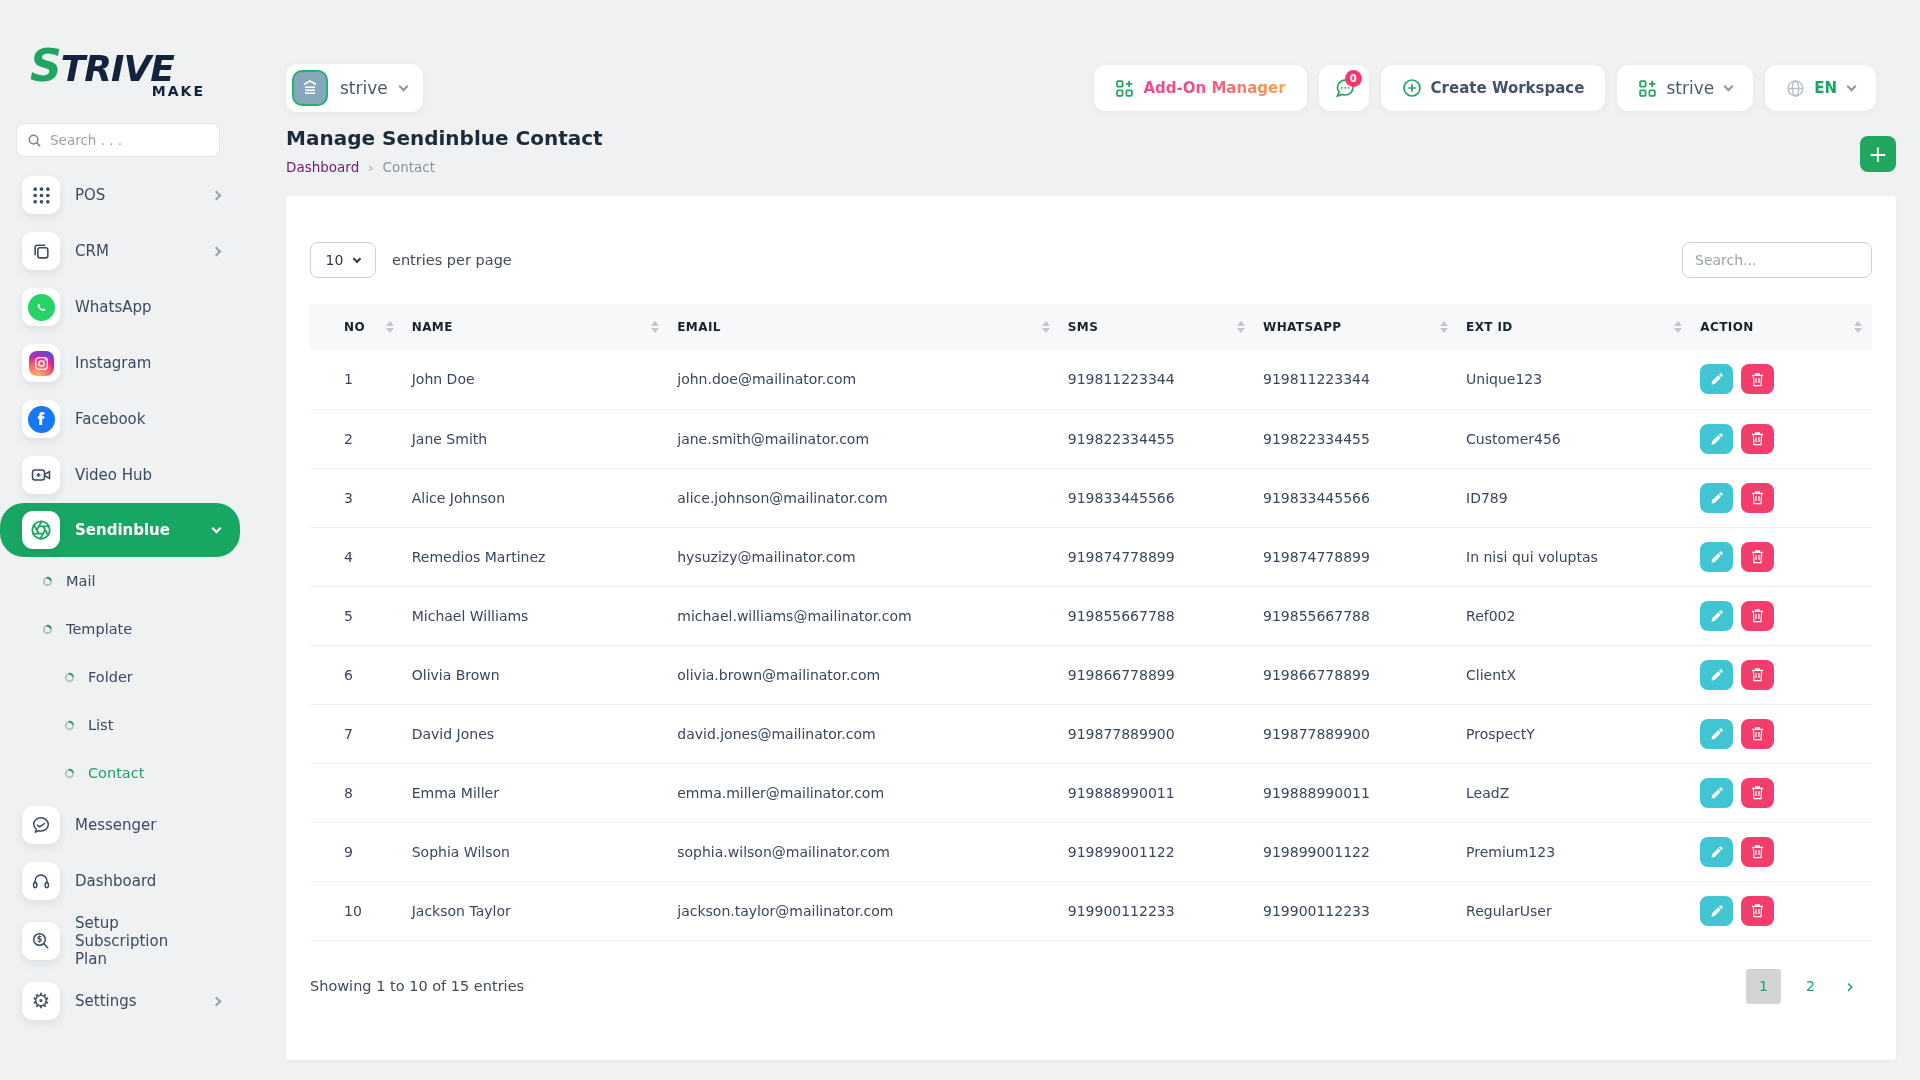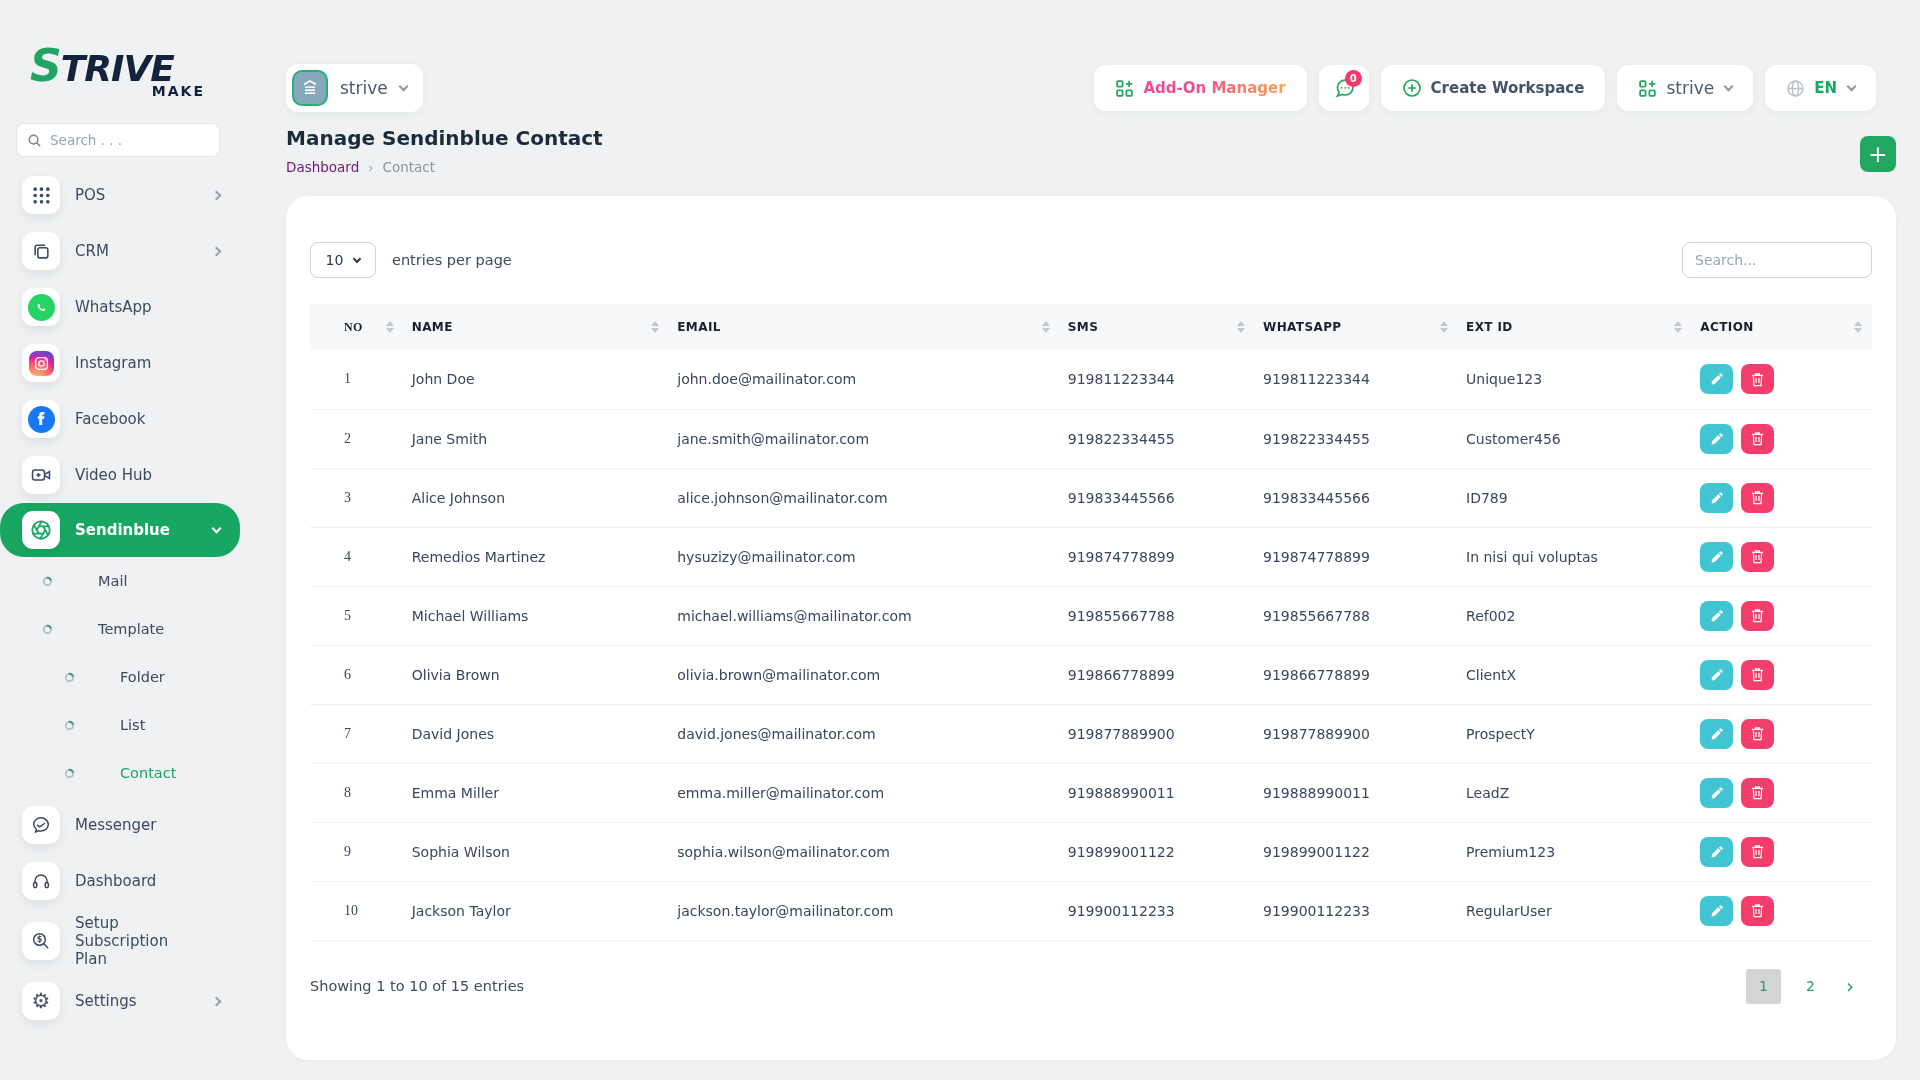--- a/index.html
+++ b/index.html
@@ -22,21 +22,21 @@
   .nav { margin-top: 10px; }
   .nav-item { display: flex; align-items: center; height: 56px; padding-left: 22px; position: relative; cursor: pointer; }
   .tile { width: 38px; height: 38px; background: #fff; border-radius: 11px; flex: 0 0 38px;
     box-shadow: 0 4px 10px rgba(25,40,60,.08); display: flex; align-items: center; justify-content: center; }
   .nav-label { margin-left: 15px; font-size: 15px; color: #3c4a61; font-weight: 500; line-height: 1.2; max-width: 125px; }
   .nav-item .chev, .nav-sub .chev { position: absolute; right: 20px; color: #98a1ab; }
   .nav-item.active { background: #18a762; border-radius: 24px; height: 54px; }
   .nav-item.active .nav-label { color: #fff; font-weight: 700; }
   .nav-item.active .chev { color: #fff; }
   .nav-item.tall { height: 64px; }
-  .nav-sub { display: flex; align-items: center; height: 48px; padding-left: 42px; font-size: 14.5px; color: #3c4a61; position: relative; cursor: pointer; gap: 32px; }
+  .nav-sub { display: flex; align-items: center; height: 48px; padding-left: 42px; font-size: 14.5px; color: #3c4a61; position: relative; cursor: pointer; }
   .nav-sub.lv2 { padding-left: 64px; }
   .nav-sub .bullet { margin-right: 13px; display: flex; }
   .nav-sub.active { color: #1fa463; }
   .nav-sub.active .chev { color: #1fa463; }
   .chev { display: inline-block; width: 7px; height: 7px; border-right: 2px solid currentColor;
     border-bottom: 2px solid currentColor; transform: rotate(-45deg); }
   .chev.down { transform: rotate(45deg); margin-top: -3px; }
   
   .main { flex: 1; padding: 0 24px 0 46px; position: relative; }
   .topbar { display: flex; align-items: center; margin-top: 64px; height: 48px; }
@@ -61,40 +61,40 @@
   .page-head { display: flex; align-items: flex-start; margin-top: 14px; }
   h1 { font-size: 20px; font-weight: 700; color: #1c2a3a; }
   .breadcrumb { margin-top: 9px; font-size: 13.5px; display: flex; gap: 9px; align-items: center; }
   .breadcrumb a { color: #701a75; cursor: pointer; text-decoration: none; }
   .bc-sep { color: #9aa4ae; font-size: 13px; }
   .bc-current { color: #8b95a1; }
   .add-btn { margin-left: auto; width: 36px; height: 36px; border-radius: 8px; background: #22a760; color: #fff;
     font-size: 23px; font-weight: 400; border: none; display: flex; align-items: center; justify-content: center;
     cursor: pointer; margin-top: 10px; line-height: 1; font-family: inherit; }
   
-  .card { margin-top: 21px; background: #fff; border-radius: 22px; padding: 24px; height: 864px;
+  .card { margin-top: 21px; background: #fff; border-radius: 3px; padding: 24px; height: 864px;
     box-shadow: 0 1px 4px rgba(25,40,60,.04); }
   .controls { display: flex; align-items: center; margin-top: 22px; }
   .select { width: 66px; height: 36px; border: 1px solid #ccd3d9; border-radius: 8px; display: flex;
     align-items: center; justify-content: center; gap: 11px; font-size: 14px; color: #2c3a4e; cursor: pointer; background: #fff; }
   .select .chev { width: 6px; height: 6px; color: #2c3a4e; }
   .entries-label { margin-left: 16px; font-size: 14.5px; color: #3f4b59; }
   .table-search { margin-left: auto; width: 190px; height: 36px; border: 1px solid #ccd3d9; border-radius: 8px;
     padding: 0 12px; font-size: 14px; color: #56606e; outline: none; background: #fff; font-family: inherit; }
   table { width: 100%; border-collapse: collapse; margin-top: 26px; table-layout: fixed; }
   thead tr { background: #f7f8fa; }
   th { height: 46px; padding: 0 8px; text-align: left; }
   .th-inner { display: flex; align-items: center; justify-content: space-between; }
   .th-label { font-size: 12px; font-weight: 700; color: #18222f; letter-spacing: .4px; }
   .sort { display: flex; flex-direction: column; gap: 2px; margin-right: 2px; cursor: pointer; }
   .sort i { display: block; width: 0; height: 0; border-left: 4px solid transparent; border-right: 4px solid transparent; }
   .sort .up { border-bottom: 5px solid #c3c8d0; }
   .sort .dn { border-top: 5px solid #c3c8d0; }
   td { height: 59px; padding: 0 8px; font-size: 14px; color: #39465f; border-bottom: 1px solid #eef1f4; }
-  th:first-child, td:first-child { padding-left: 34px; font-family: Liberation Serif, serif; }
+  th:first-child, td:first-child { padding-left: 34px; }
   .actions { display: flex; gap: 8px; align-items: center; }
   .btn-edit, .btn-del { width: 33px; height: 30px; border: none; border-radius: 8px; display: flex;
     align-items: center; justify-content: center; cursor: pointer; }
   .btn-edit { background: #41c5d2; }
   .btn-del { background: #f33d6d; }
   .table-footer { display: flex; align-items: center; margin-top: 28px; }
   .showing { font-size: 14.5px; color: #3f4b59; }
   .pagination { margin-left: auto; display: flex; align-items: center; gap: 12px; margin-right: 12px; }
   .page { min-width: 35px; height: 35px; display: flex; align-items: center; justify-content: center;
     font-size: 14px; color: #18a762; cursor: pointer; border-radius: 3px; }

